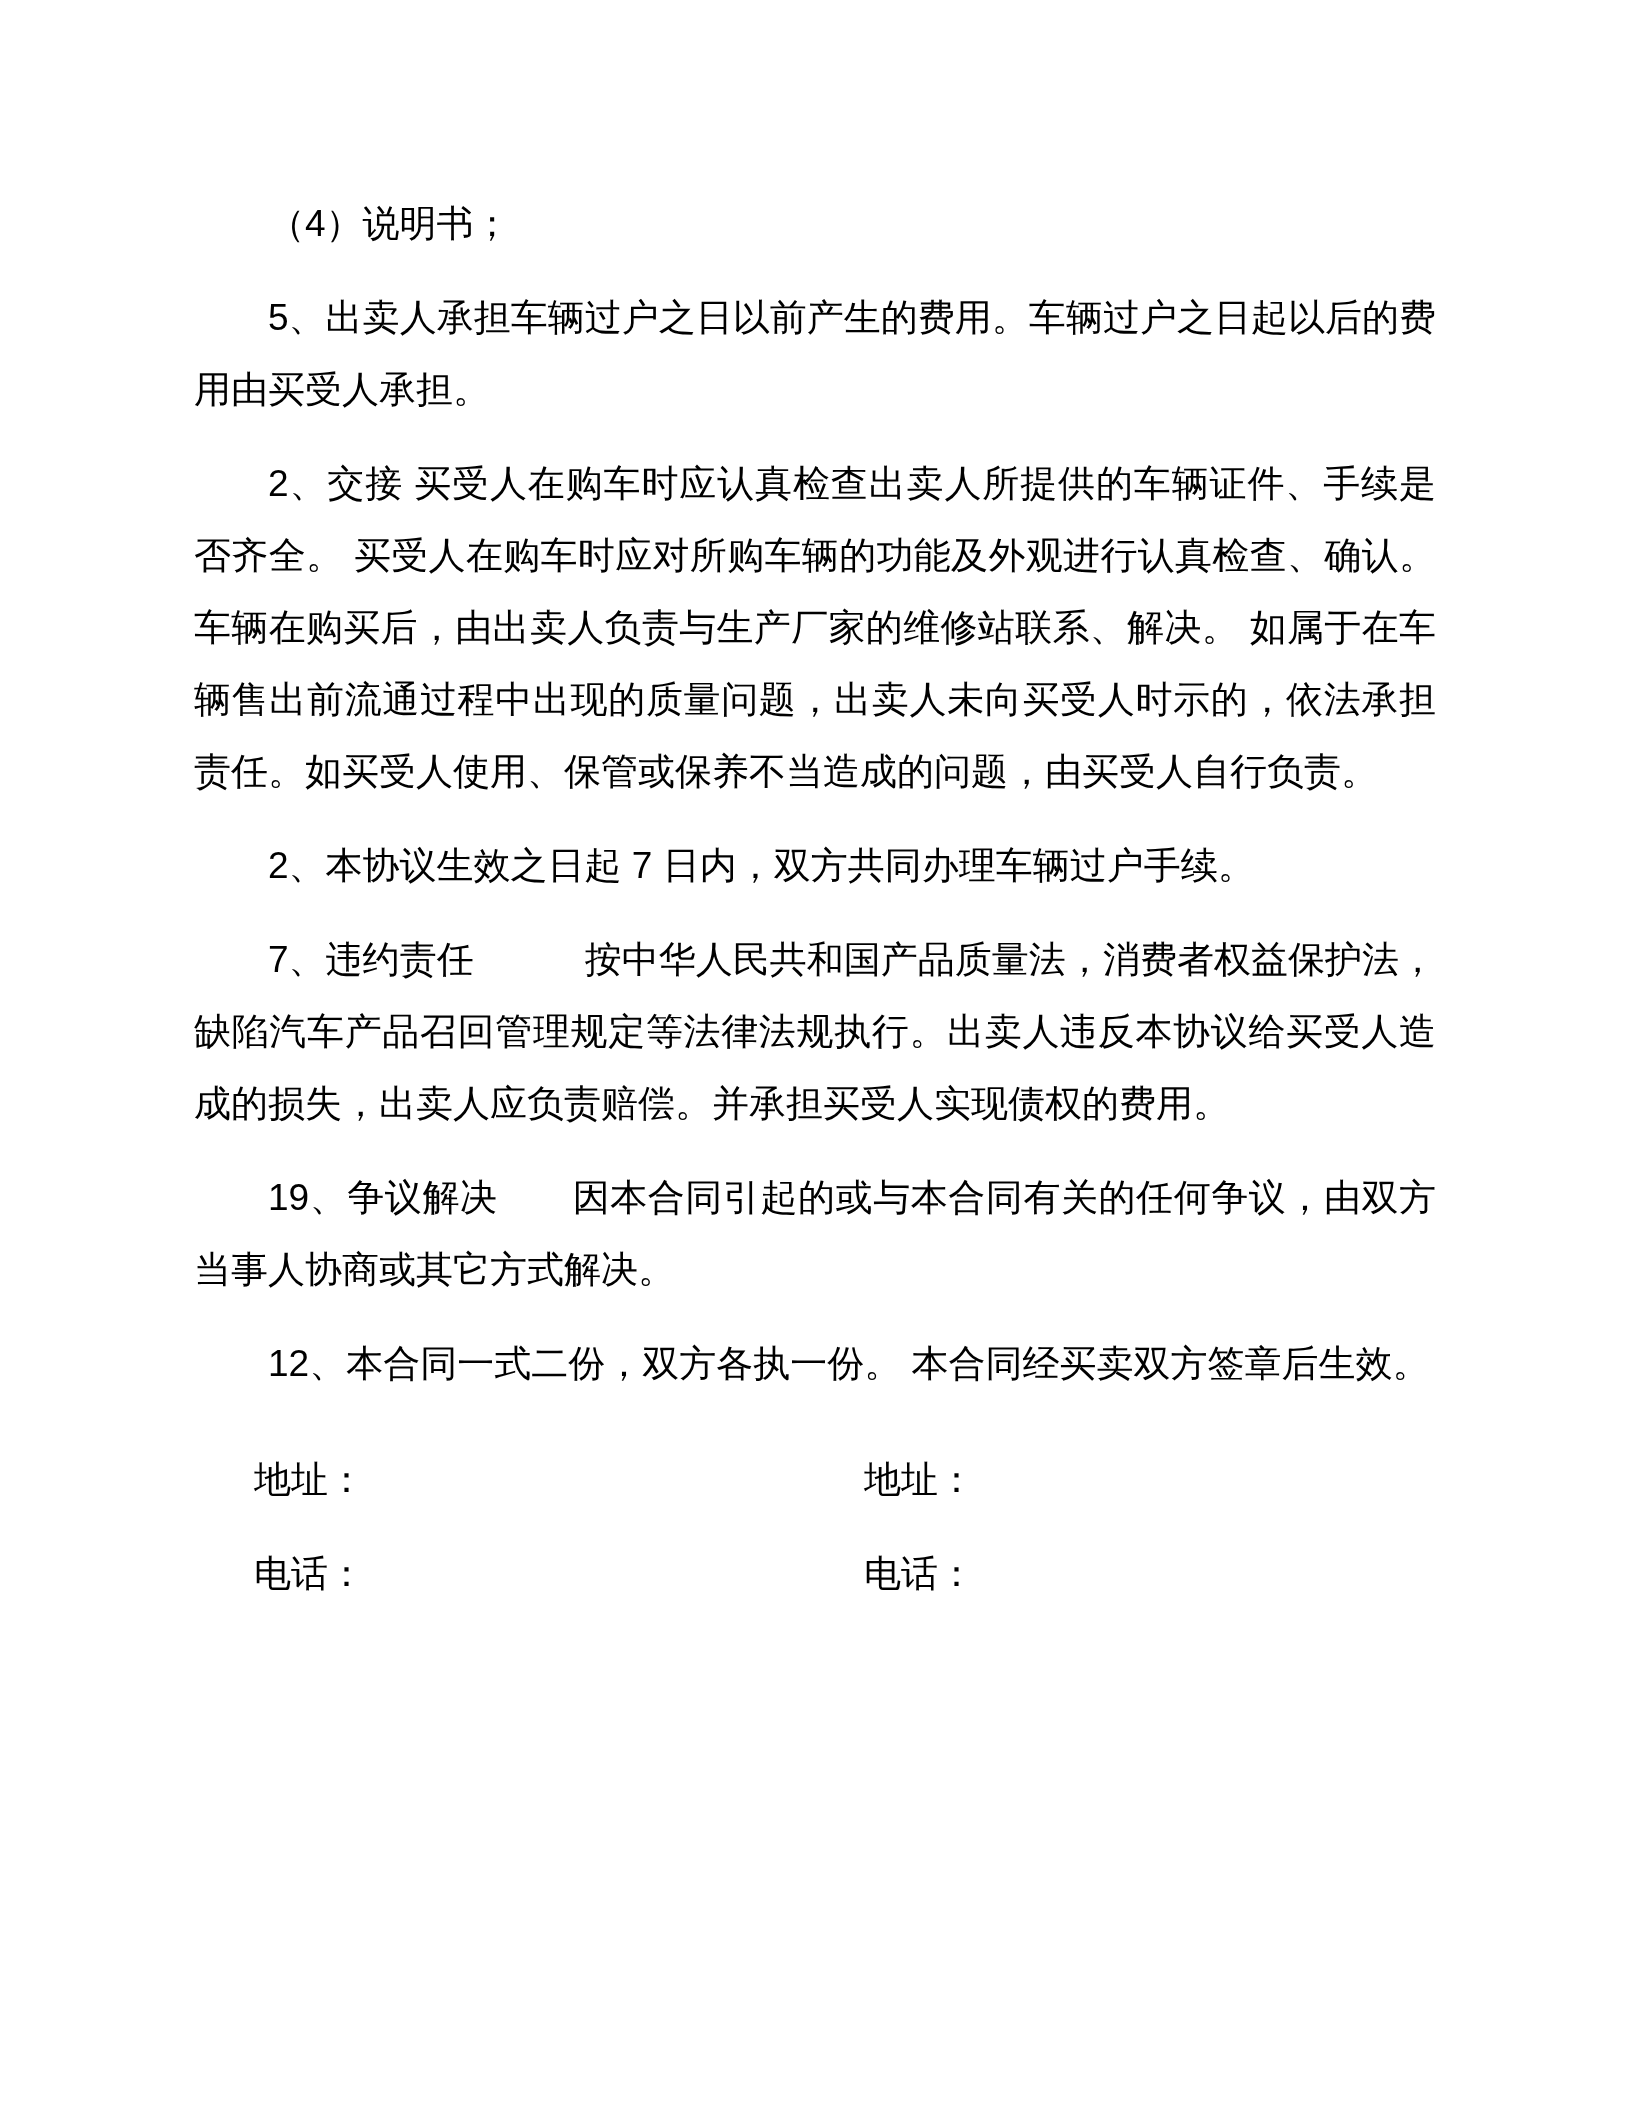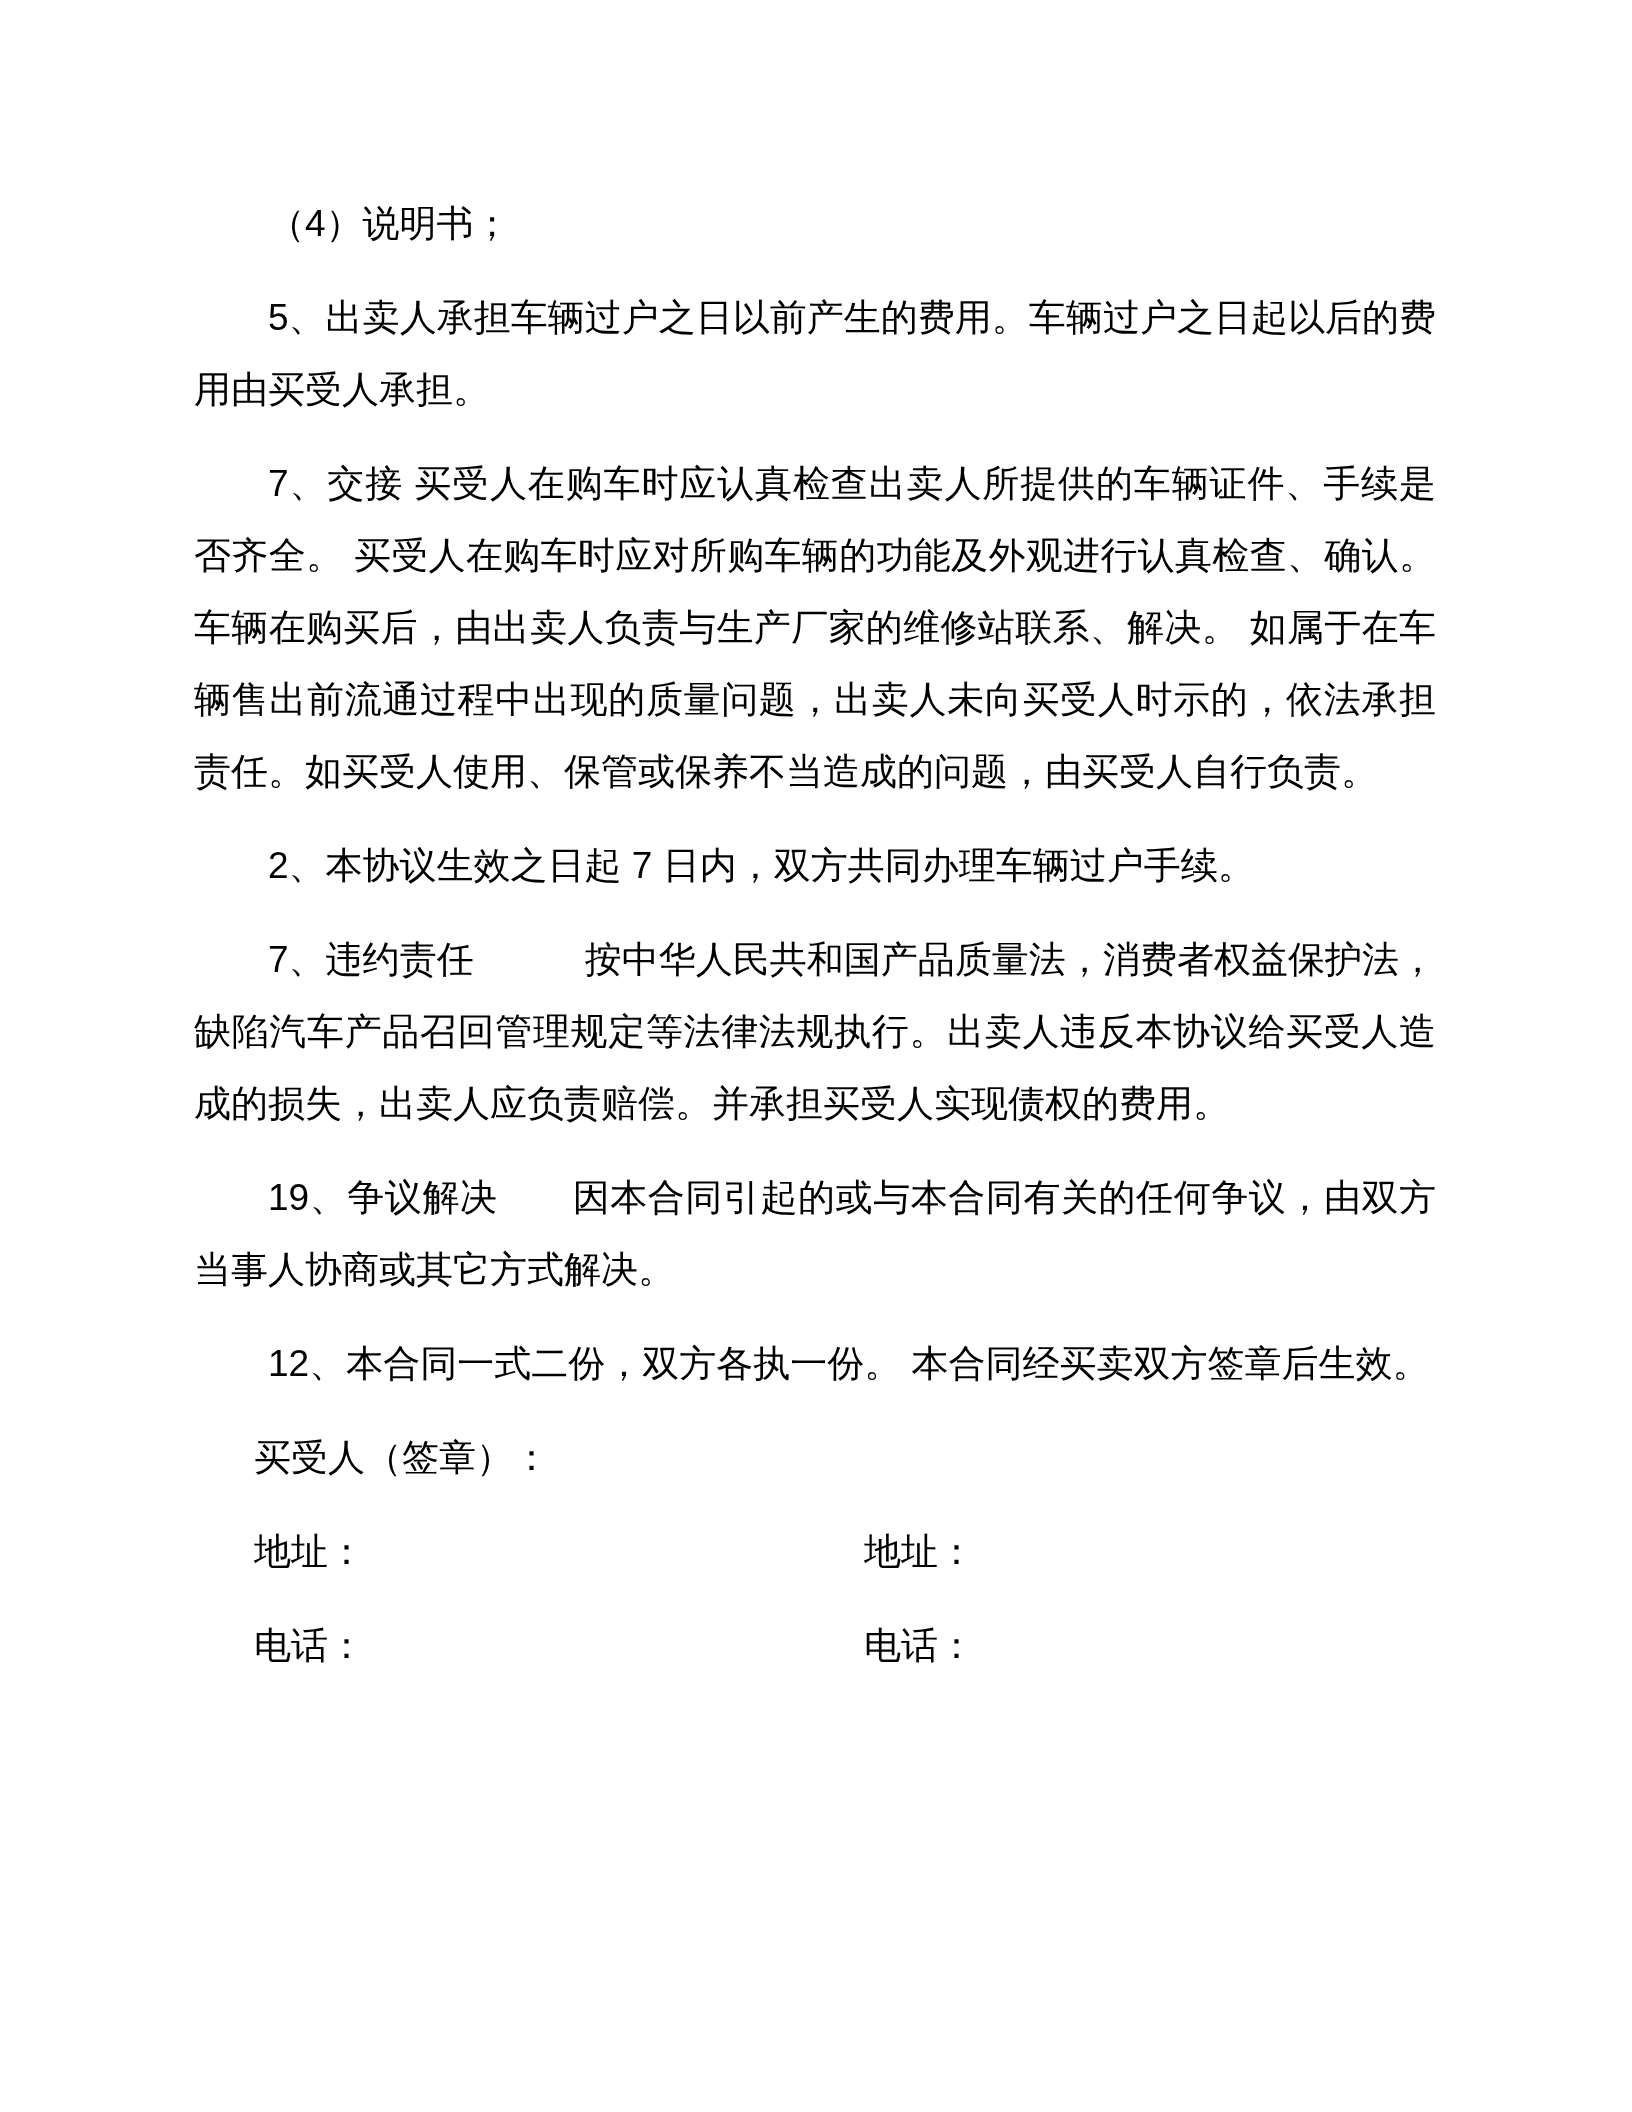--- a/index.html
+++ b/index.html
@@ -51,32 +51,31 @@
 </head>
 <body>
 
 <div class="page">
 
   <p class="para">（4）说明书；</p>
 
 
   <p class="para">5、出卖人承担车辆过户之日以前产生的费用。车辆过户之日起以后的费用由买受人承担。</p>
 
-  <p class="para">7、交接 买受人在购车时应认真检查出卖人所提供的车辆证件、手续是否齐全。 买受人在购车时应对所购车辆的功能及外观进行认真检查、确认。车辆在购买后，由出卖人负责与生产厂家的维修站联系、解决。 如属于在车辆售出前流通过程中出现的质量问题，出卖人未向买受人时示的，依法承担责任。如买受人使用、保管或保养不当造成的问题，由买受人自行负责。</p>
+  <p class="para">2、交接 买受人在购车时应认真检查出卖人所提供的车辆证件、手续是否齐全。 买受人在购车时应对所购车辆的功能及外观进行认真检查、确认。车辆在购买后，由出卖人负责与生产厂家的维修站联系、解决。 如属于在车辆售出前流通过程中出现的质量问题，出卖人未向买受人时示的，依法承担责任。如买受人使用、保管或保养不当造成的问题，由买受人自行负责。</p>
 
   <p class="para">2、本协议生效之日起 7 日内，双方共同办理车辆过户手续。</p>
 
   <p class="para">7、违约责任　　　按中华人民共和国产品质量法，消费者权益保护法，缺陷汽车产品召回管理规定等法律法规执行。出卖人违反本协议给买受人造成的损失，出卖人应负责赔偿。并承担买受人实现债权的费用。</p>
 
   <p class="para">19、争议解决　　因本合同引起的或与本合同有关的任何争议，由双方当事人协商或其它方式解决。</p>
 
   <p class="para">12、本合同一式二份，双方各执一份。 本合同经买卖双方签章后生效。</p>
 
   <div class="sig-row">
-    <span class="sig-left">买受人（签章）：</span>
   </div>
 
   <div class="sig-row">
     <span class="sig-left">地址：</span>
     <span class="sig-right">地址：</span>
   </div>
 
   <div class="sig-row">
     <span class="sig-left">电话：</span>
     <span class="sig-right">电话：</span>

